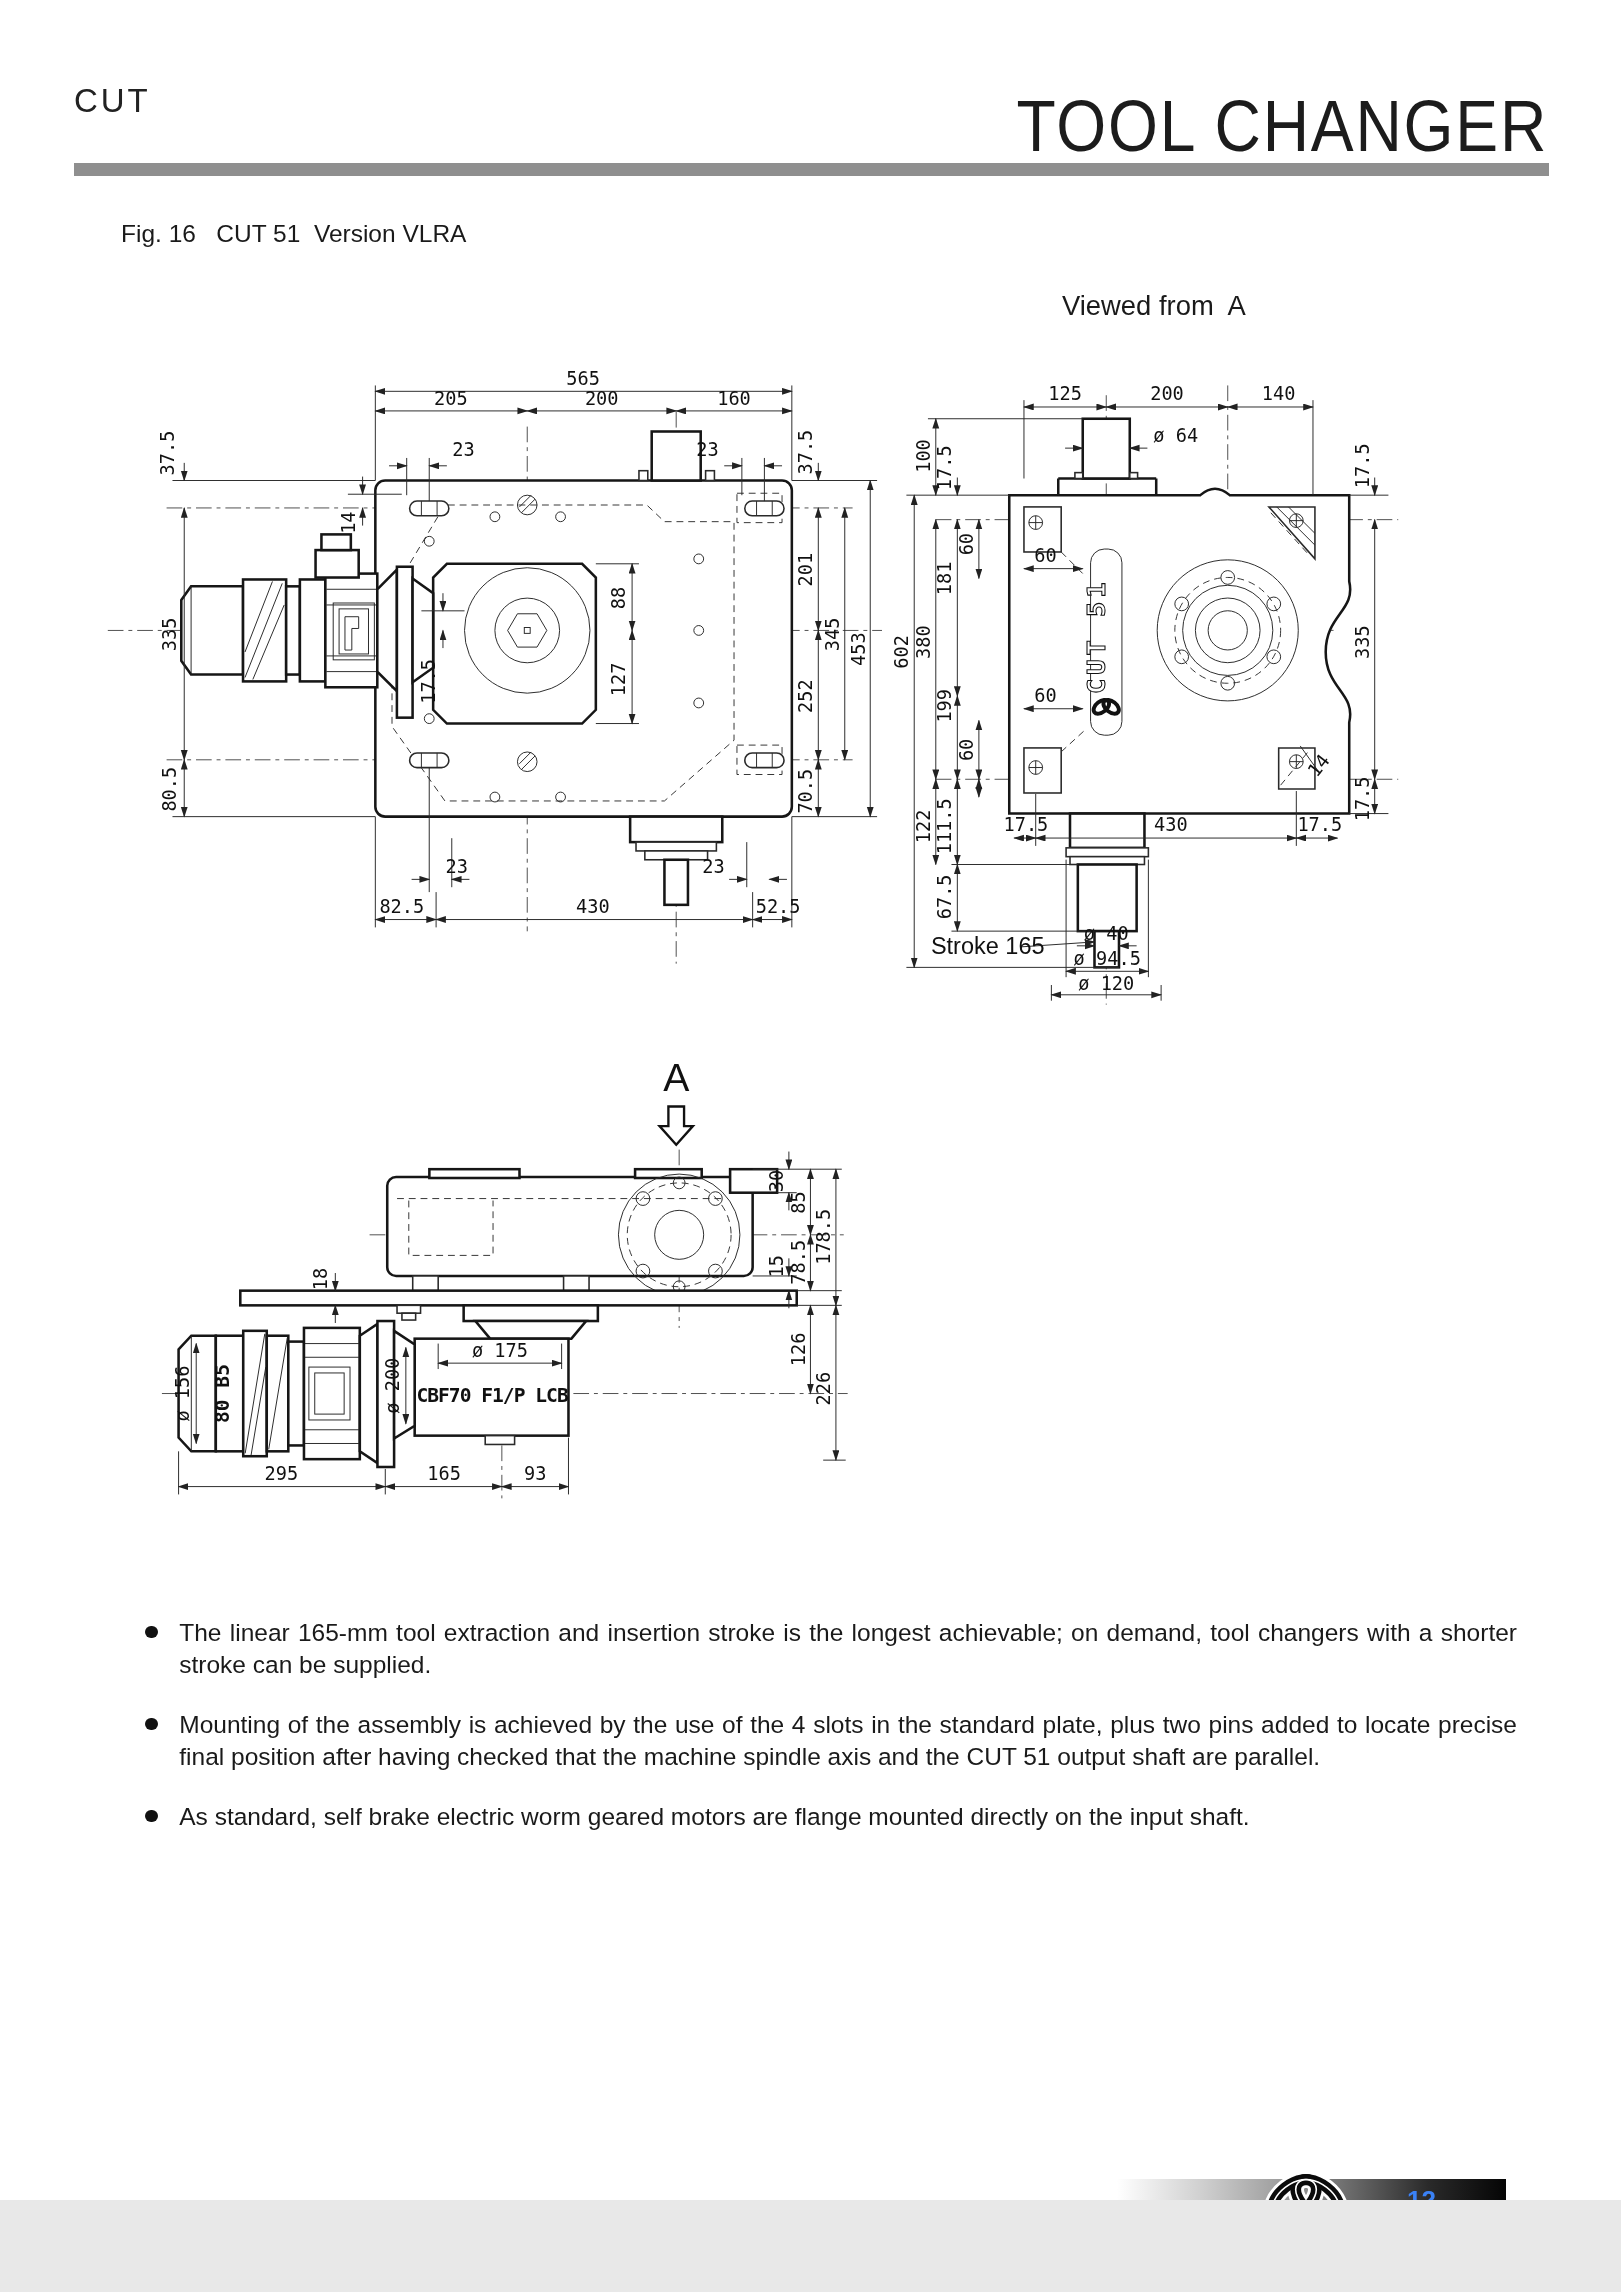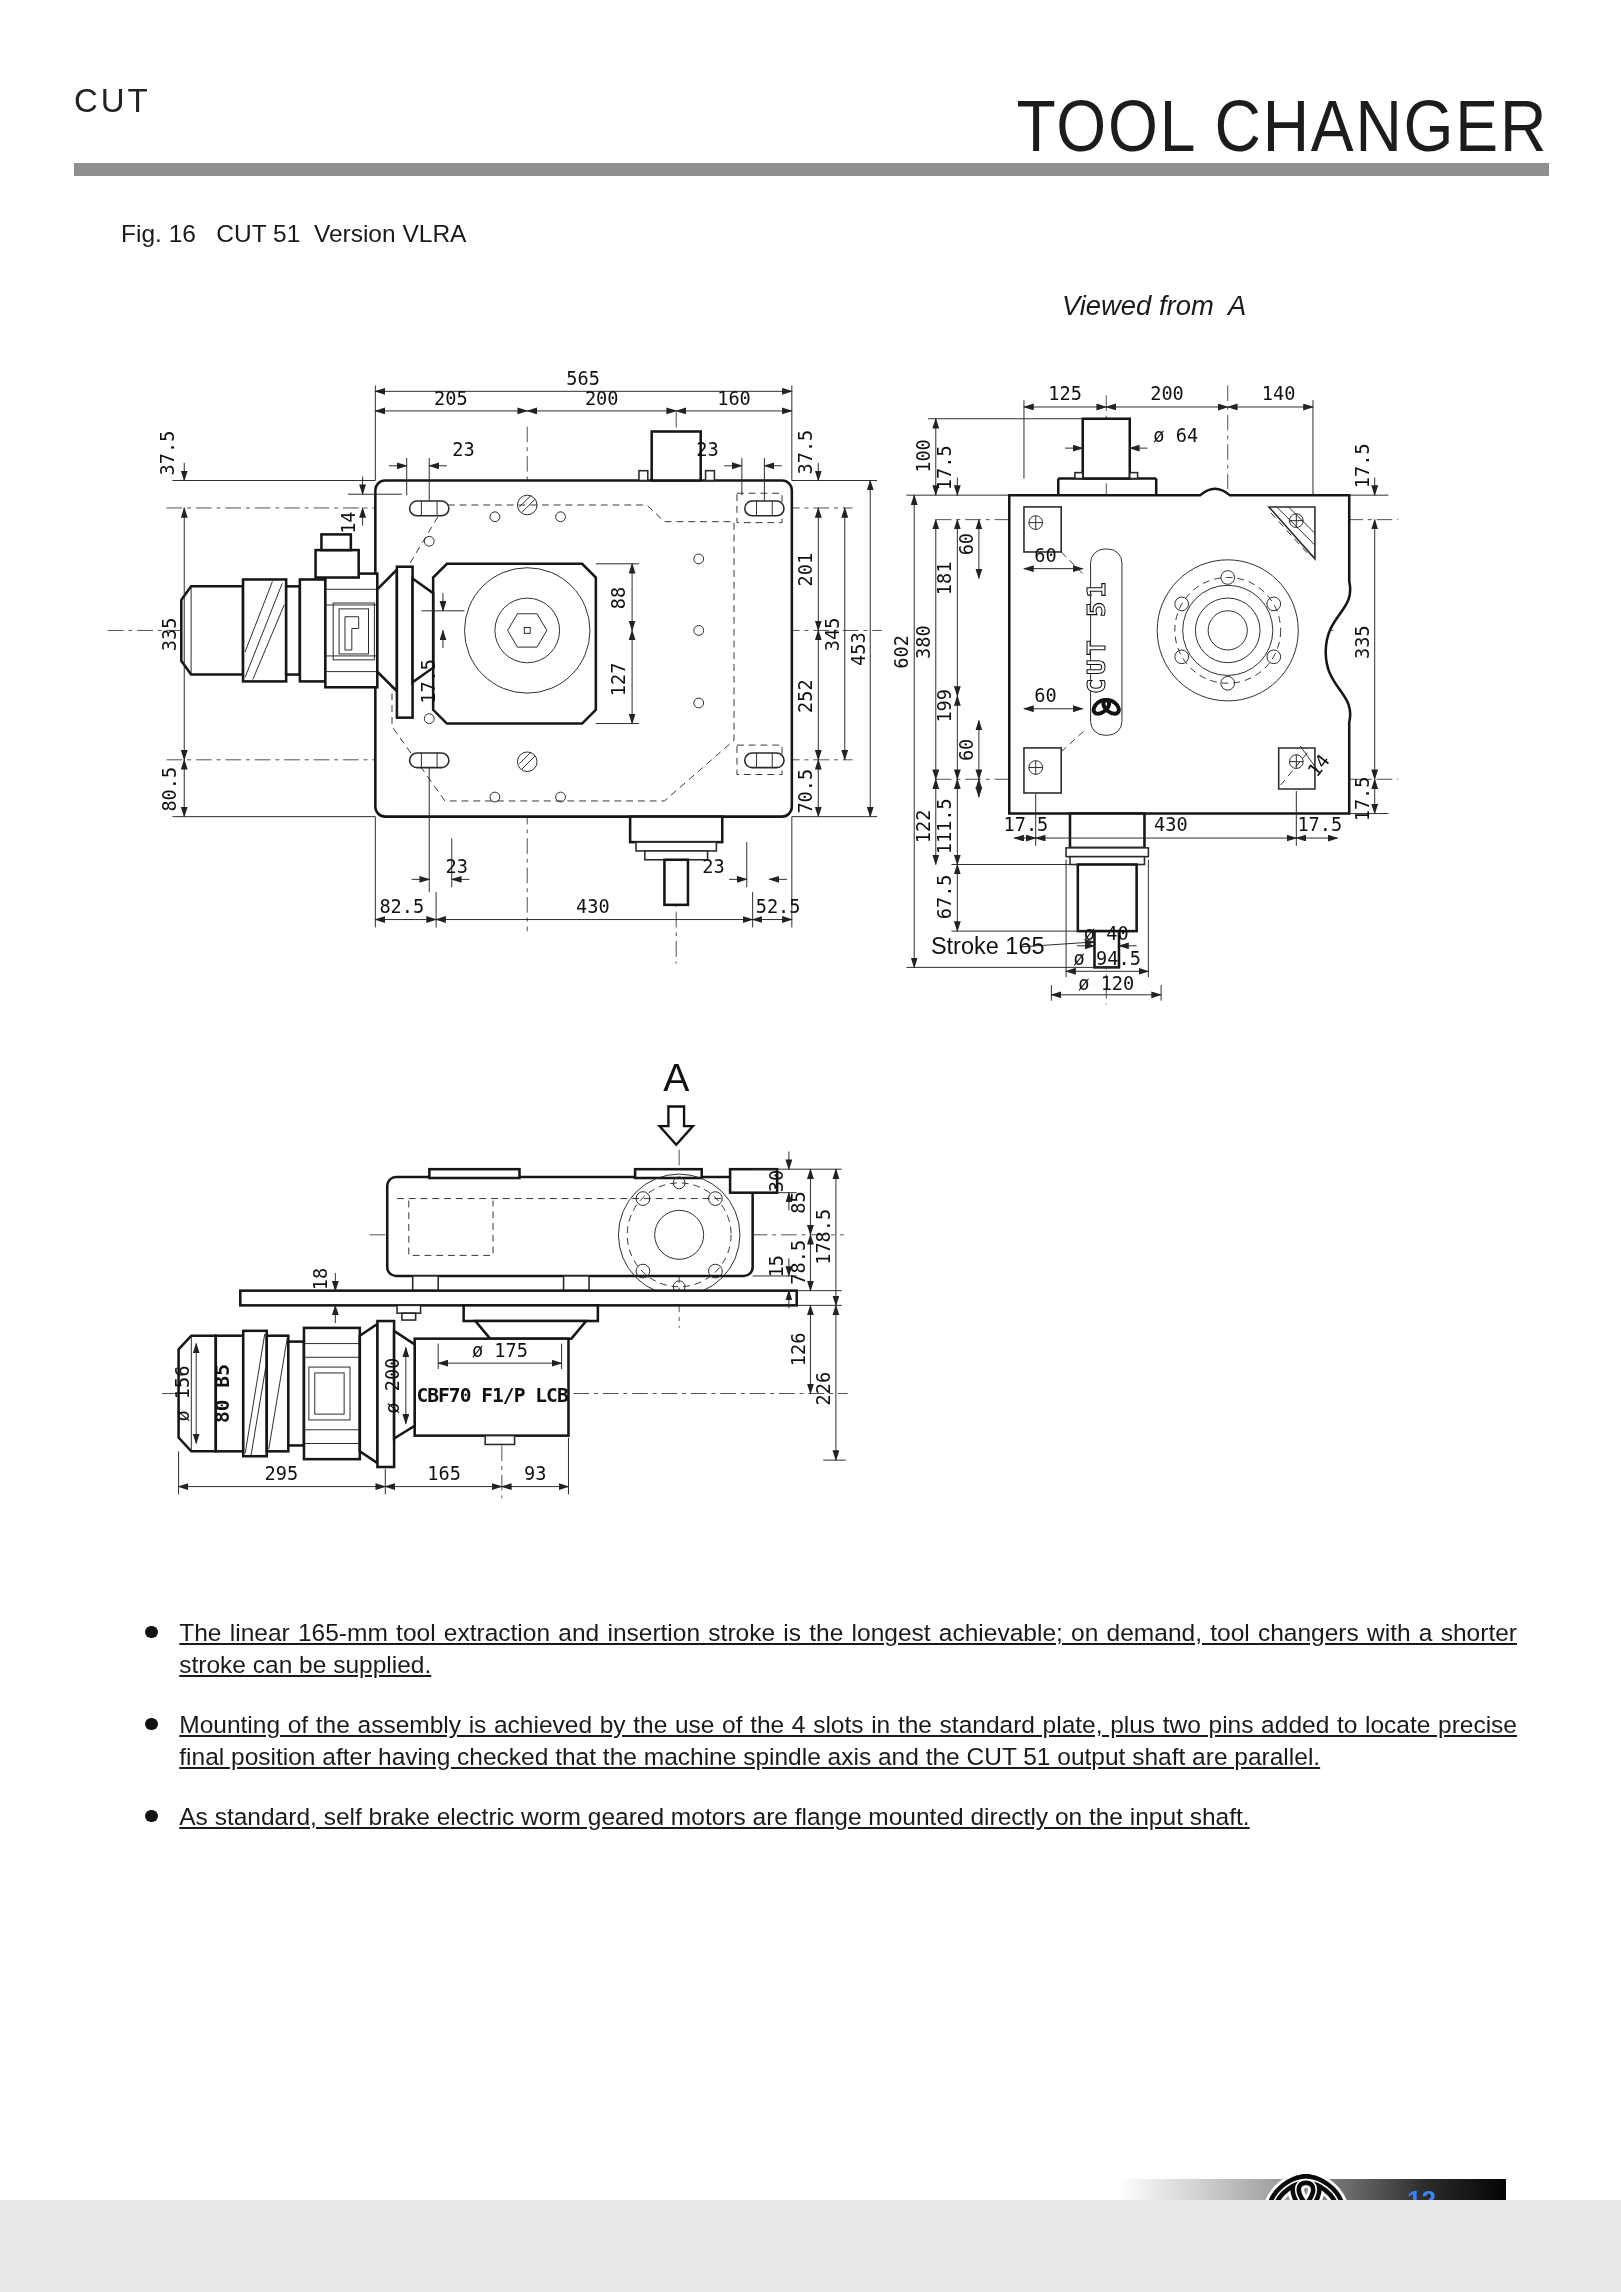--- a/index.html
+++ b/index.html
@@ -4,40 +4,40 @@
 <style>
   html,body{margin:0;padding:0;background:#e8e8e8;}
   #page{position:relative;width:1621px;height:2200px;background:#ffffff;overflow:hidden;
         font-family:"Liberation Sans",sans-serif;color:#1a1a1a;}
   .abs{position:absolute;}
   #brand{left:74px;top:82px;font-size:33px;letter-spacing:2.9px;color:#222;}
   #doctitle{right:73px;top:84px;font-size:73px;letter-spacing:2px;color:#1c1c1c;
             transform:scaleX(.88);transform-origin:right top;}
   #rule{left:74px;top:163px;width:1475px;height:12.7px;background:#8f8f8f;}
   #figcap{left:121px;top:220px;font-size:24.5px;white-space:pre;text-align:center;}
-  #viewedfrom{left:1062px;top:290px;font-size:27.4px;white-space:pre;font-style:italic;}
+  #viewedfrom{left:1062px;top:290px;font-size:27.4px;white-space:pre;}
   svg{overflow:visible;}
   svg text{font-family:"DejaVu Sans Mono",monospace;font-size:19px;fill:#111;text-anchor:middle;}
   svg text.ds{text-anchor:start;}
   svg text.lbl{font-family:"Liberation Sans",sans-serif;font-size:24px;text-anchor:start;}
   svg text.lblA{font-family:"Liberation Sans",sans-serif;font-size:40px;}
   svg text.bd{font-weight:bold;font-size:20px;}
   svg text.bd2{font-weight:bold;font-size:20px;letter-spacing:-1px;}
   svg text.logo{font-weight:bold;font-size:26px;letter-spacing:4px;fill:#fff;stroke:#111;stroke-width:1.1px;}
   .thick{stroke:#161616;stroke-width:2.6;fill:none;}
   .thickf{stroke:#161616;stroke-width:2.6;fill:#fff;}
   .thin{stroke:#2a2a2a;stroke-width:1;fill:none;}
   .thin2{stroke:#2a2a2a;stroke-width:1.6;fill:#fff;}
   .dim{stroke:#2a2a2a;stroke-width:1;fill:none;}
   .cl{stroke:#3a3a3a;stroke-width:.9;fill:none;stroke-dasharray:16 5 4 5;}
   .dash{stroke:#333;stroke-width:1;fill:none;stroke-dasharray:7 5;}
   #notes{left:145px;top:1617px;width:1372px;}
   .note{display:flex;margin-bottom:28px;}
   .note .dot{width:12.7px;height:12.7px;border-radius:50%;background:#111;margin:8.8px 21.6px 0 0;flex:none;}
-  .note .txt{font-size:24.5px;line-height:32px;text-align:justify;text-decoration:underline;}
+  .note .txt{font-size:24.5px;line-height:32px;text-align:justify;}
   #footerbar{left:1117px;top:2179px;width:389px;height:41px;
     background:linear-gradient(90deg,#ffffff 0%,#cfcfcf 22%,#8a8a8a 50%,#2a2a2a 80%,#050505 100%);}
   #pageno{left:1407px;top:2185px;font-size:26px;font-weight:bold;color:#3b82f6;}
 </style>
 </head>
 <body>
 
 <div id="page">
 
   <div class="abs" id="brand">CUT</div>

